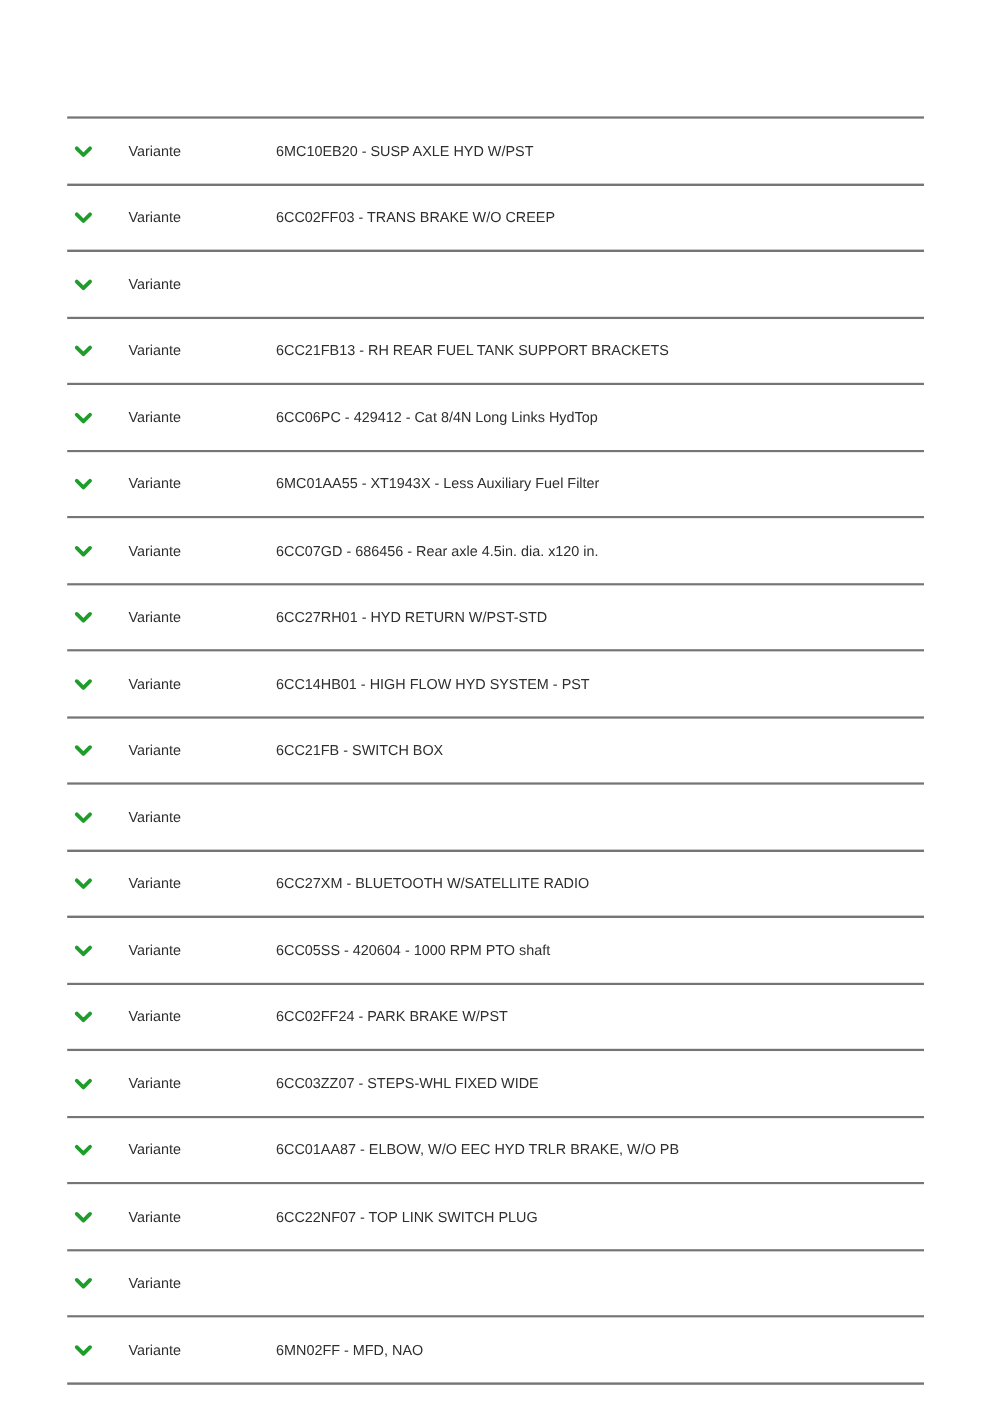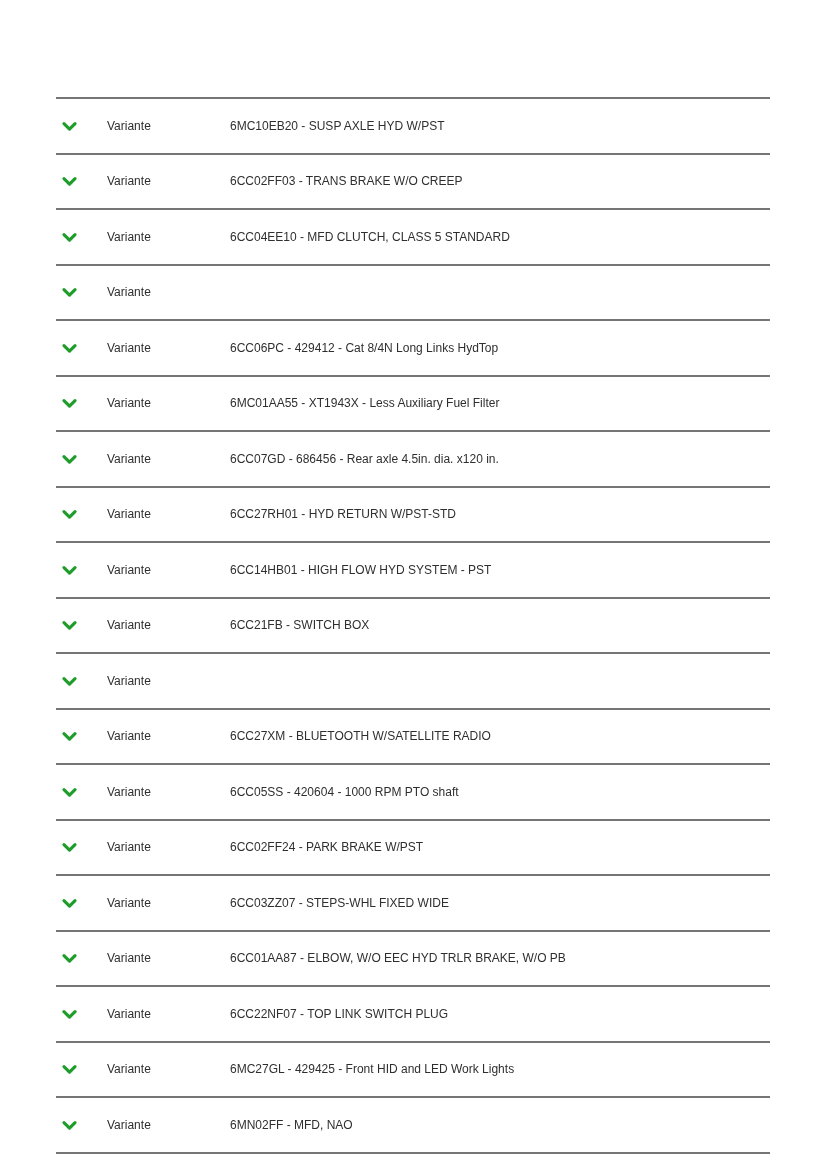--- a/index.html
+++ b/index.html
@@ -98,30 +98,30 @@
       <span class="row-desc">6CC02FF03 - TRANS BRAKE W/O CREEP</span>
     </div>
 
     <div class="variant-row">
       <span class="chevron-wrap">
         <svg width="19" height="19" viewBox="0 0 24 24" fill="none" stroke="#1f9d2b" stroke-width="4" stroke-linecap="round" stroke-linejoin="round">
           <path d="M5 9 L12 16 L19 9"></path>
         </svg>
       </span>
       <span class="row-label">Variante</span>
-      <span class="row-desc">6CC04EE10 - MFD CLUTCH, CLASS 5 STANDARD</span>
-    </div>
-
-    <div class="variant-row">
-      <span class="chevron-wrap">
-        <svg width="19" height="19" viewBox="0 0 24 24" fill="none" stroke="#1f9d2b" stroke-width="4" stroke-linecap="round" stroke-linejoin="round">
-          <path d="M5 9 L12 16 L19 9"></path>
-        </svg>
-      </span>
-      <span class="row-label">Variante</span>
+    </div>
+
+    <div class="variant-row">
+      <span class="chevron-wrap">
+        <svg width="19" height="19" viewBox="0 0 24 24" fill="none" stroke="#1f9d2b" stroke-width="4" stroke-linecap="round" stroke-linejoin="round">
+          <path d="M5 9 L12 16 L19 9"></path>
+        </svg>
+      </span>
+      <span class="row-label">Variante</span>
+      <span class="row-desc">6CC21FB13 - RH REAR FUEL TANK SUPPORT BRACKETS</span>
     </div>
 
     <div class="variant-row">
       <span class="chevron-wrap">
         <svg width="19" height="19" viewBox="0 0 24 24" fill="none" stroke="#1f9d2b" stroke-width="4" stroke-linecap="round" stroke-linejoin="round">
           <path d="M5 9 L12 16 L19 9"></path>
         </svg>
       </span>
       <span class="row-label">Variante</span>
       <span class="row-desc">6CC06PC - 429412 - Cat 8/4N Long Links HydTop</span>
@@ -246,21 +246,20 @@
       <span class="row-desc">6CC22NF07 - TOP LINK SWITCH PLUG</span>
     </div>
 
     <div class="variant-row">
       <span class="chevron-wrap">
         <svg width="19" height="19" viewBox="0 0 24 24" fill="none" stroke="#1f9d2b" stroke-width="4" stroke-linecap="round" stroke-linejoin="round">
           <path d="M5 9 L12 16 L19 9"></path>
         </svg>
       </span>
       <span class="row-label">Variante</span>
-      <span class="row-desc">6MC27GL - 429425 - Front HID and LED Work Lights</span>
     </div>
 
     <div class="variant-row">
       <span class="chevron-wrap">
         <svg width="19" height="19" viewBox="0 0 24 24" fill="none" stroke="#1f9d2b" stroke-width="4" stroke-linecap="round" stroke-linejoin="round">
           <path d="M5 9 L12 16 L19 9"></path>
         </svg>
       </span>
       <span class="row-label">Variante</span>
       <span class="row-desc">6MN02FF - MFD, NAO</span>

